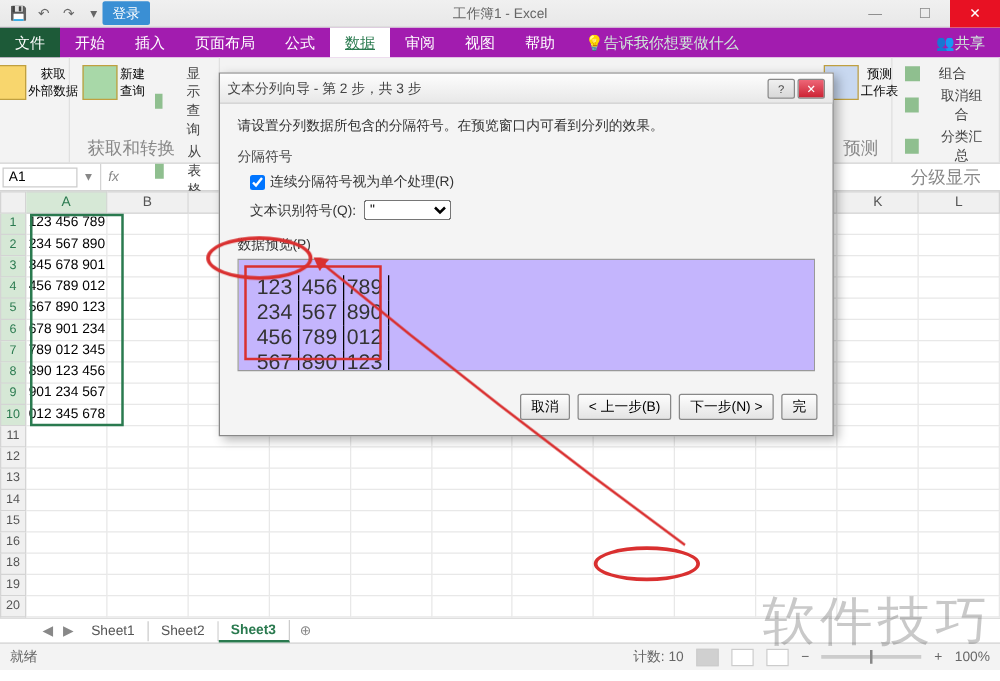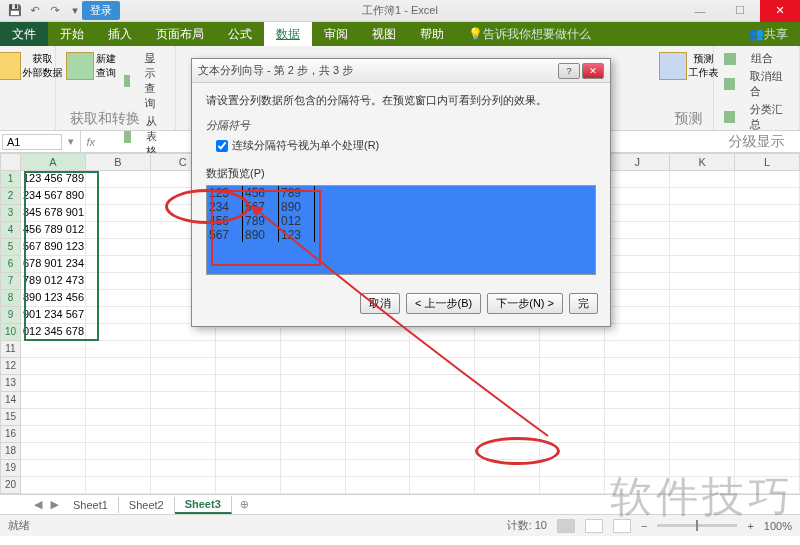--- a/index.html
+++ b/index.html
@@ -7,34 +7,34 @@
 
 .titlebar { height: 22px; background: linear-gradient(#f0f0f0,#e8e8e8); display: flex; align-items: center; border-bottom: 1px solid #d4d4d4; position: relative; }
 .titlebar .qat { display: flex; align-items: center; gap: 6px; padding-left: 8px; }
 .titlebar .qat .ico { width: 14px; height: 14px; display: flex; align-items: center; justify-content: center; color: #666; font-size: 11px; }
 .titlebar .title { position: absolute; left: 50%; transform: translateX(-50%); color: #666; font-size: 11px; }
 .titlebar .winbtns { margin-left: auto; display: flex; }
 .titlebar .winbtns .wb { width: 40px; height: 22px; display: flex; align-items: center; justify-content: center; color: #888; font-size: 11px; }
 .titlebar .winbtns .close { background: #e81123; color: #fff; }
 .titlebar .login { background: #3a8fd4; color: #fff; padding: 2px 8px; font-size: 11px; margin-right: 90px; border-radius: 2px; }
 
-.menubar { height: 24px; background: #4d7c0f; display: flex; align-items: stretch; color: #fff; font-size: 12px; }
+.menubar { height: 24px; background: #a21caf; display: flex; align-items: stretch; color: #fff; font-size: 12px; }
 .menubar .mi { padding: 0 12px; display: flex; align-items: center; cursor: pointer; }
 .menubar .mi.file { background: #1d5a38; }
 .menubar .mi.active { background: #fff; color: #2a7a4f; text-decoration: underline; }
 .menubar .mi.tell { color: #cfe8d9; }
 .menubar .share { margin-left: auto; padding: 0 12px; display: flex; align-items: center; color: #cfe8d9; }
 
 .ribbon { height: 85px; background: #f3f3f3; border-bottom: 1px solid #d4d4d4; display: flex; position: relative; }
 .ribbon .grp { border-right: 1px solid #e0e0e0; padding: 4px 6px 2px; display: flex; flex-direction: column; align-items: center; justify-content: space-between; }
 .ribbon .grp .gtitle { font-size: 14px; color: #888; text-align: center; }
 .ribbon .bigbtn { display: flex; flex-direction: row; align-items: center; gap: 2px; padding: 2px 4px; }
 .ribbon .bigbtn .bicon { width: 28px; height: 28px; background: #f8d66d; border: 1px solid #c0a040; }
 .ribbon .smalls { display: flex; flex-direction: column; gap: 1px; font-size: 11px; color: #444; }
-.ribbon .smalls div { padding: 1px 4px; display: flex; align-items: center; gap: 15px; }
+.ribbon .smalls div { padding: 1px 4px; display: flex; align-items: center; gap: 15px; text-align: center; }
 .ribbon .sq { width: 12px; height: 12px; background: #8fbf8f; display: inline-block; }
 
 .namebox-row { height: 22px; display: flex; align-items: center; border-bottom: 1px solid #d4d4d4; background: #fff; }
 .namebox { width: 60px; border: 1px solid #ccc; padding: 1px 4px; font-size: 11px; margin-left: 2px; }
 .fxbar { flex: 1; border-left: 1px solid #d4d4d4; height: 100%; display: flex; align-items: center; padding-left: 6px; color: #888; }
 
 .grid-area { position: relative; background: #fff; }
 .colhdrs { display: flex; height: 18px; }
 .corner { width: 24px; background: #f0f0f0; border: 1px solid #d4d4d4; }
 .colh { width: 75px; background: #f0f0f0; border: 1px solid #d4d4d4; border-left: none; text-align: center; font-size: 11px; color: #555; line-height: 16px; }
@@ -52,37 +52,37 @@
 .sheettabs .plus { padding: 0 8px; color: #888; }
 
 .statusbar { height: 22px; background: #f3f3f3; border-top: 1px solid #d4d4d4; display: flex; align-items: center; font-size: 11px; color: #666; padding: 0 8px; }
 .statusbar .right { margin-left: auto; display: flex; align-items: center; gap: 10px; }
 .statusbar .vbtn { width: 18px; height: 14px; border: 1px solid #ccc; background: #fff; }
 .statusbar .vbtn.active { background: #d0d0d0; }
 .statusbar .slider { width: 80px; height: 3px; background: #ccc; position: relative; }
 .statusbar .slider .thumb { position: absolute; left: 48%; top: -4px; width: 2px; height: 11px; background: #888; }
 
 
-.dialog { position: absolute; left: 175px; top: 58px; width: 420px; background: #f4f4f4; border: 1px solid #888; box-shadow: 3px 3px 8px rgba(0,0,0,.3); margin-left: 16px; }
+.dialog { position: absolute; left: 175px; top: 58px; width: 492px; background: #f4f4f4; border: 1px solid #888; box-shadow: 3px 3px 8px rgba(0,0,0,.3); }
 .dialog .dtitle { height: 24px; background: linear-gradient(#fdfdfd,#e8e8e8); display: flex; align-items: center; padding: 0 6px; font-size: 11px; color: #444; border-bottom: 1px solid #ccc; }
 .dialog .dtitle .dbtns { margin-left: auto; display: flex; gap: 2px; }
 .dialog .dtitle .db { width: 22px; height: 16px; border: 1px solid #888; background: linear-gradient(#f0f0f0,#d8d8d8); text-align: center; font-size: 9px; line-height: 14px; border-radius: 2px; }
 .dialog .dtitle .db.close { background: linear-gradient(#e67,#c23); color: #fff; }
 .dialog .dbody { padding: 10px 14px; font-size: 11px; color: #333; }
-.dialog .legend { font-size: 11px; color: #444; margin-bottom: 4px; font-style: italic; }
+.dialog .legend { font-size: 11px; color: #444; margin-bottom: 4px; }
 .dialog .chk { display: flex; align-items: center; gap: 4px; padding: 1px 0; }
 .dialog .chk input { width: 12px; height: 12px; }
 .dialog .delim-row { display: flex; gap: 20px; }
 .dialog .delim-col { display: flex; flex-direction: column; gap: 2px; }
 .dialog .right-col { margin-left: 10px; }
 .dialog .txtq { display: flex; align-items: center; gap: 6px; margin-top: 6px; }
 .dialog .txtq select { width: 70px; font-size: 11px; }
 .dialog .otherinput { width: 30px; height: 16px; border: 1px solid #999; margin-left: 4px; }
 .preview-label { margin-top: 12px; }
-.preview-box { border: 1px solid #999; background: #3b82f6; height: 90px; margin-top: 4px; padding: 0; font-family: monospace; font-size: 12px; position: relative; overflow: auto; }
+.preview-box { border: 1px solid #999; background: #c4b5fd; height: 90px; margin-top: 4px; padding: 12px; font-family: monospace; font-size: 17px; position: relative; overflow: auto; }
 .preview-box .pv-row { display: flex; }
 .preview-box .pv-cell { width: 36px; border-right: 1px solid #000; padding-left: 2px; }
 .red-box-preview { position: absolute; left: 4px; top: 4px; width: 110px; height: 76px; border: 2px solid #d93030; pointer-events: none; }
 .dialog .btnrow { display: flex; justify-content: flex-end; gap: 6px; padding: 8px 12px 12px; }
 .dialog .btnrow button { font-size: 11px; padding: 2px 8px; background: linear-gradient(#fdfdfd,#e4e4e4); border: 1px solid #888; border-radius: 2px; }
 
 .red-ellipse { position: absolute; border: 3px solid #d93030; border-radius: 50%; pointer-events: none; }
 .red-ellipse.e1 { left: 165px; top: 189px; width: 85px; height: 35px; }
 .red-ellipse.e2 { left: 475px; top: 437px; width: 85px; height: 28px; }
 .red-arrow { position: absolute; left: 248px; top: 206px; pointer-events: none; }
@@ -286,21 +286,21 @@
       <div class="cell"></div>
       <div class="cell"></div>
       <div class="cell"></div>
       <div class="cell"></div>
       <div class="cell"></div>
       <div class="cell"></div>
       <div class="cell"></div>
     </div>
     <div class="row">
       <div class="rowh sel">7</div>
-      <div class="cell">789 012 473</div>
+      <div class="cell">789 012 345</div>
       <div class="cell"></div>
       <div class="cell"></div>
       <div class="cell"></div>
       <div class="cell"></div>
       <div class="cell"></div>
       <div class="cell"></div>
       <div class="cell"></div>
       <div class="cell"></div>
       <div class="cell"></div>
       <div class="cell"></div>
@@ -523,20 +523,24 @@
   </div>
   <div class="dbody">
     <div>请设置分列数据所包含的分隔符号。在预览窗口内可看到分列的效果。</div>
     <div class="legend" style="margin-top:10px">分隔符号</div>
     <div class="delim-row">
       <div class="right-col">
         <label class="chk">
             <input type="checkbox" checked="" style="">
             <span>连续分隔符号视为单个处理(R)</span>
           </label>
+        <div class="txtq">
+          <span>文本识别符号(Q):</span>
+          <select><option>"</option></select>
+        </div>
       </div>
     </div>
     <div class="preview-label">数据预览(P)</div>
     <div class="preview-box" id="pvbox">
       <div class="red-box-preview"></div>
     <div class="pv-row">
           <div class="pv-cell">123</div>
           <div class="pv-cell">456</div>
           <div class="pv-cell">789</div>
         </div>

